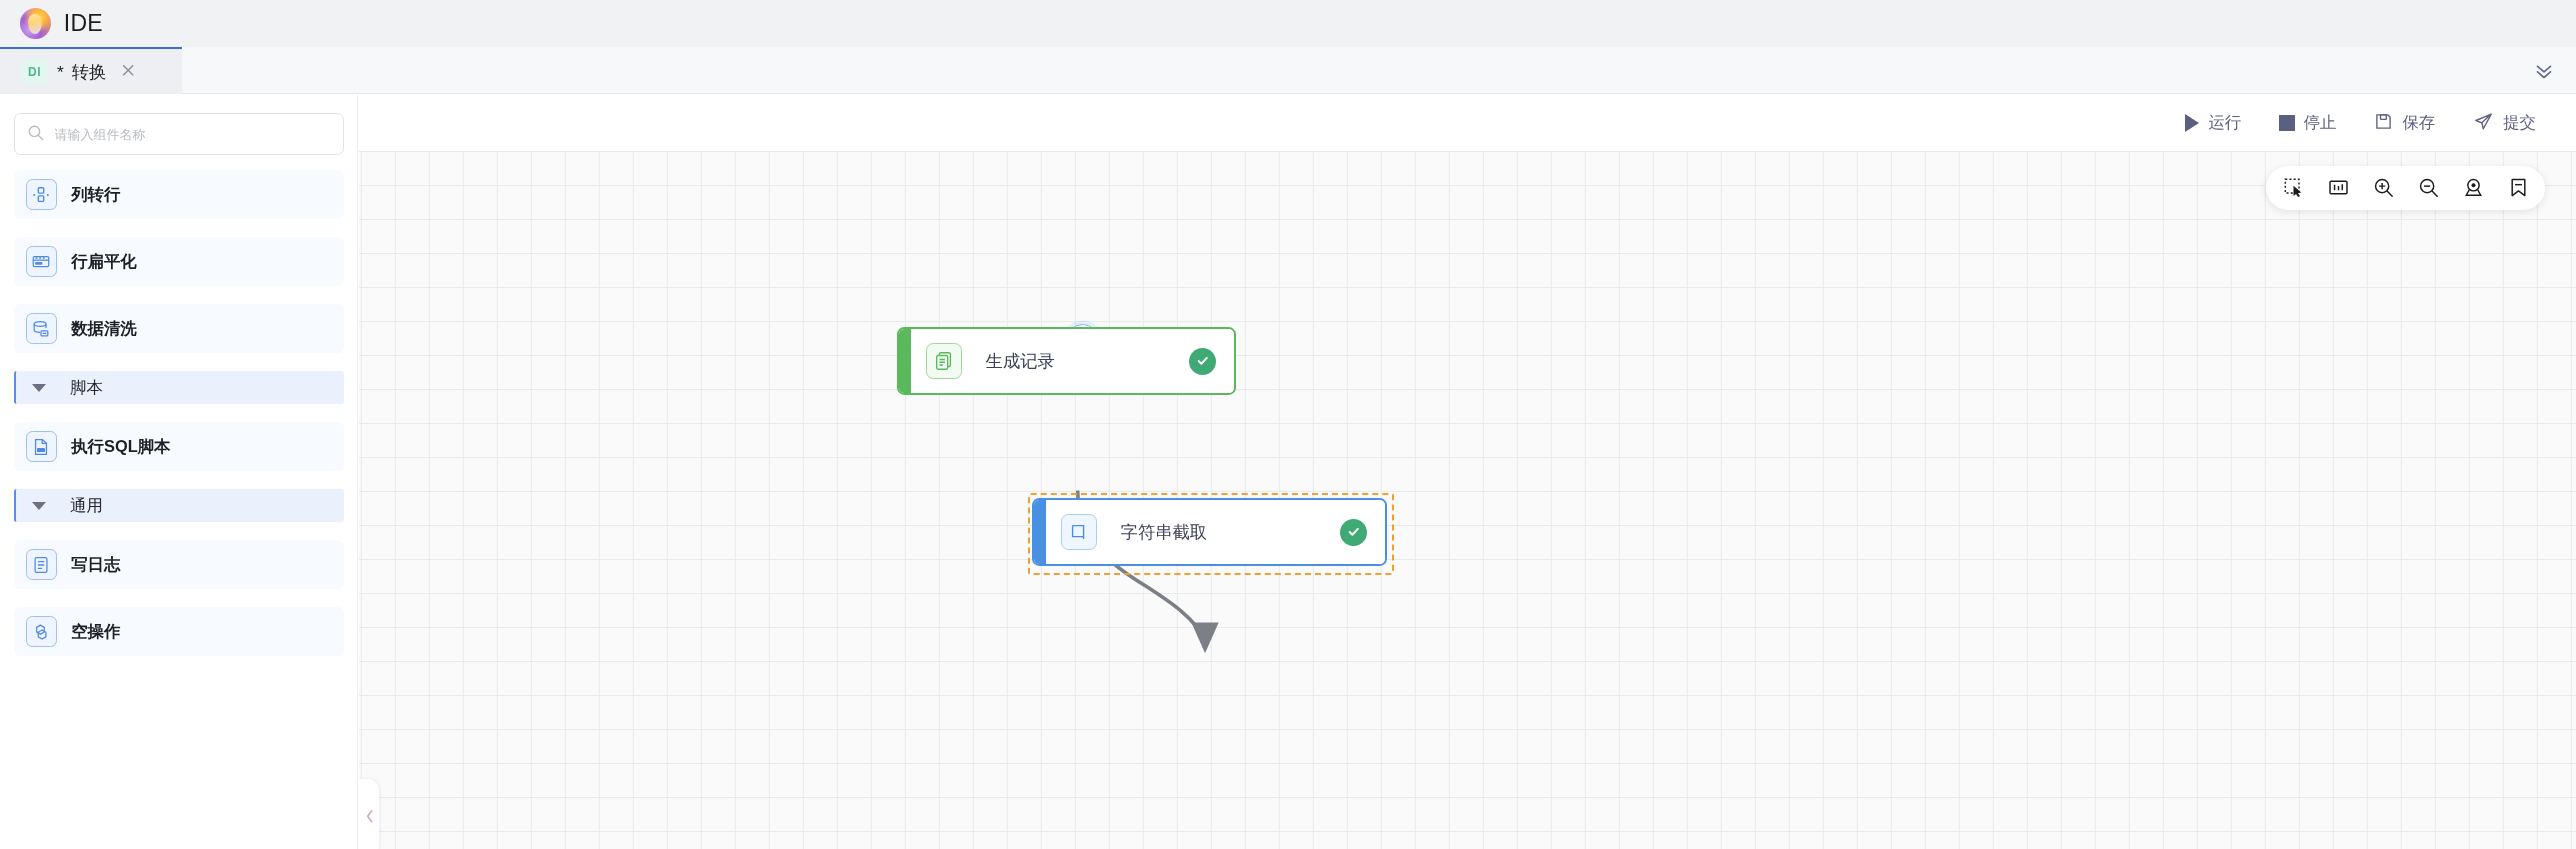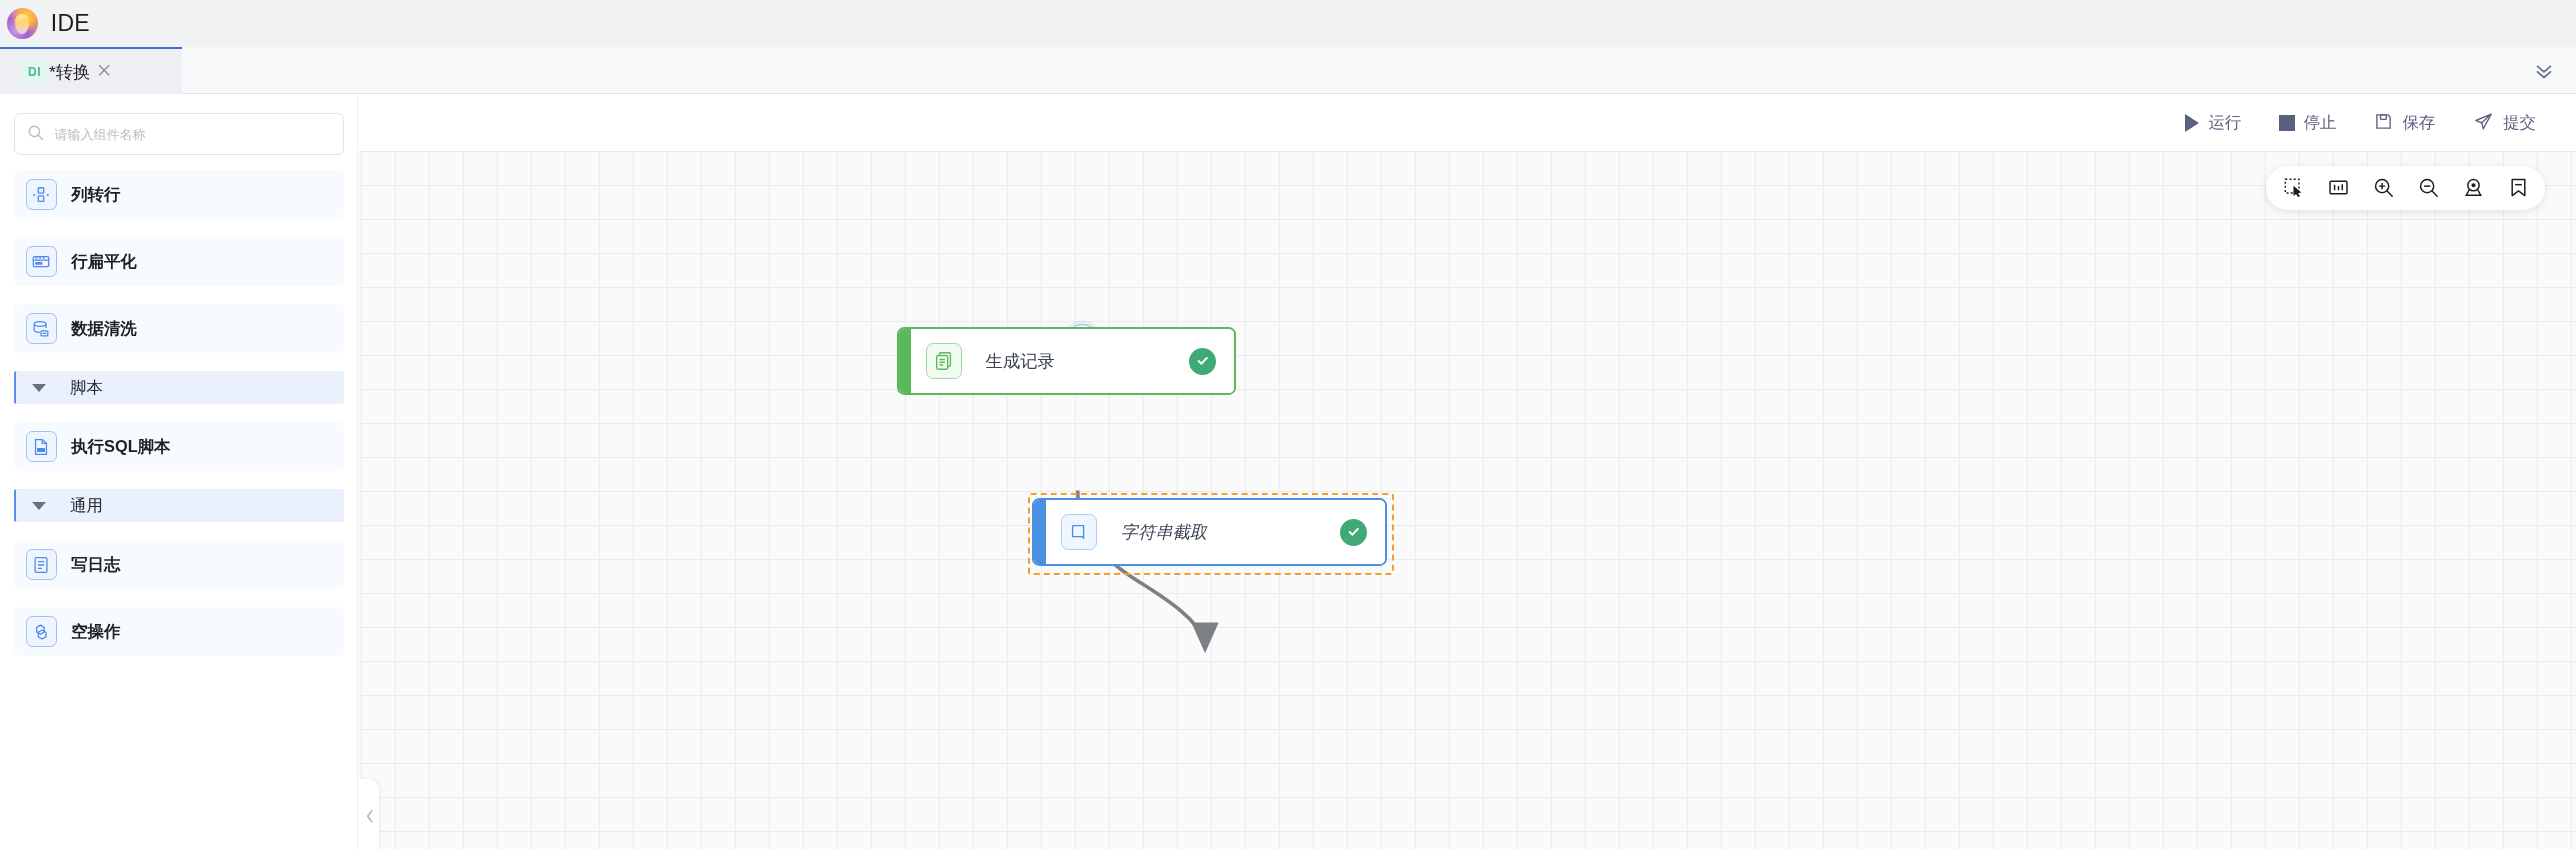--- a/index.html
+++ b/index.html
@@ -9,21 +9,21 @@
     background: #ffffff;
     overflow: hidden;
   }
 
   
   .app-header {
     position: absolute; left: 0; top: 0;
     width: 2576px; height: 47px;
     background: #f1f2f4;
     display: flex; align-items: center;
-    padding-left: 7px;
+    padding-left: 20px;
   }
   .app-logo {
     width: 31px; height: 31px; border-radius: 50%;
     background:
       radial-gradient(circle at 62% 30%, #ffd24d 0%, #ffb23a 26%, rgba(255,178,58,0) 52%),
       radial-gradient(circle at 30% 70%, #c9a0e8 0%, #a45fd6 40%, rgba(164,95,214,0) 72%),
       linear-gradient(135deg, #e9b6f0 0%, #b06fd8 45%, #f6a93b 100%);
     position: relative;
     flex: 0 0 auto;
   }
@@ -47,21 +47,21 @@
     background: #f7f8fa;
     border-bottom: 0.9px solid #e4e6eb;
   }
   .tab {
     position: absolute; left: 0; top: 0;
     height: 47px; min-width: 182px;
     background: #eeeff2;
     border-top: 2.7px solid #3c6fd4;
     display: flex; align-items: center;
     padding: 0 20px 0 20px;
-    gap: 0;
+    gap: 8px;
   }
   .tab-badge {
     width: 29px; height: 24px; border-radius: 4.5px;
     background: #e3f6ef; color: #49b893;
     font-size: 12px; font-weight: 700;
     display: flex; align-items: center; justify-content: center;
     letter-spacing: 0.5px;
   }
   .tab-dirty { font-size: 17.3px; color: #1c1c1e; line-height: 1; margin-top: 2.7px; }
   .tab-label { font-size: 17.3px; color: #1c1c1e; }
@@ -456,21 +456,21 @@
         <span class="node-title">生成记录</span>
         <span class="node-status">
           <svg width="15.5" height="15.5" viewBox="0 0 17 17" fill="none" stroke="#ffffff" stroke-width="2.1" stroke-linecap="round" stroke-linejoin="round">
             <path d="M4 8.8 L7 11.8 L13 5.4"></path>
           </svg>
         </span>
       </span>
     </div>
 
     <div class="selection-ring" style="left:669px;top:342px;width:366px;height:82px;"></div>
-    <div class="node node-blue" style="left:673px;top:347px;width:355px;font-style:italic;">
+    <div class="node node-blue" style="left:673px;top:347px;width:355px;">
       <span class="accent"></span>
       <span class="body">
         <span class="node-icon blue">
           <svg width="22" height="22" viewBox="0 0 24 24" fill="none" stroke="#4a90e2" stroke-width="1.5">
             <path d="M5 5 H17 V17"></path>
             <path d="M5 5 V17 H17"></path>
             <path d="M17 17 l0 2.6 M17 17 l-2.6 0"></path>
           </svg>
         </span>
         <span class="node-title">字符串截取</span>

